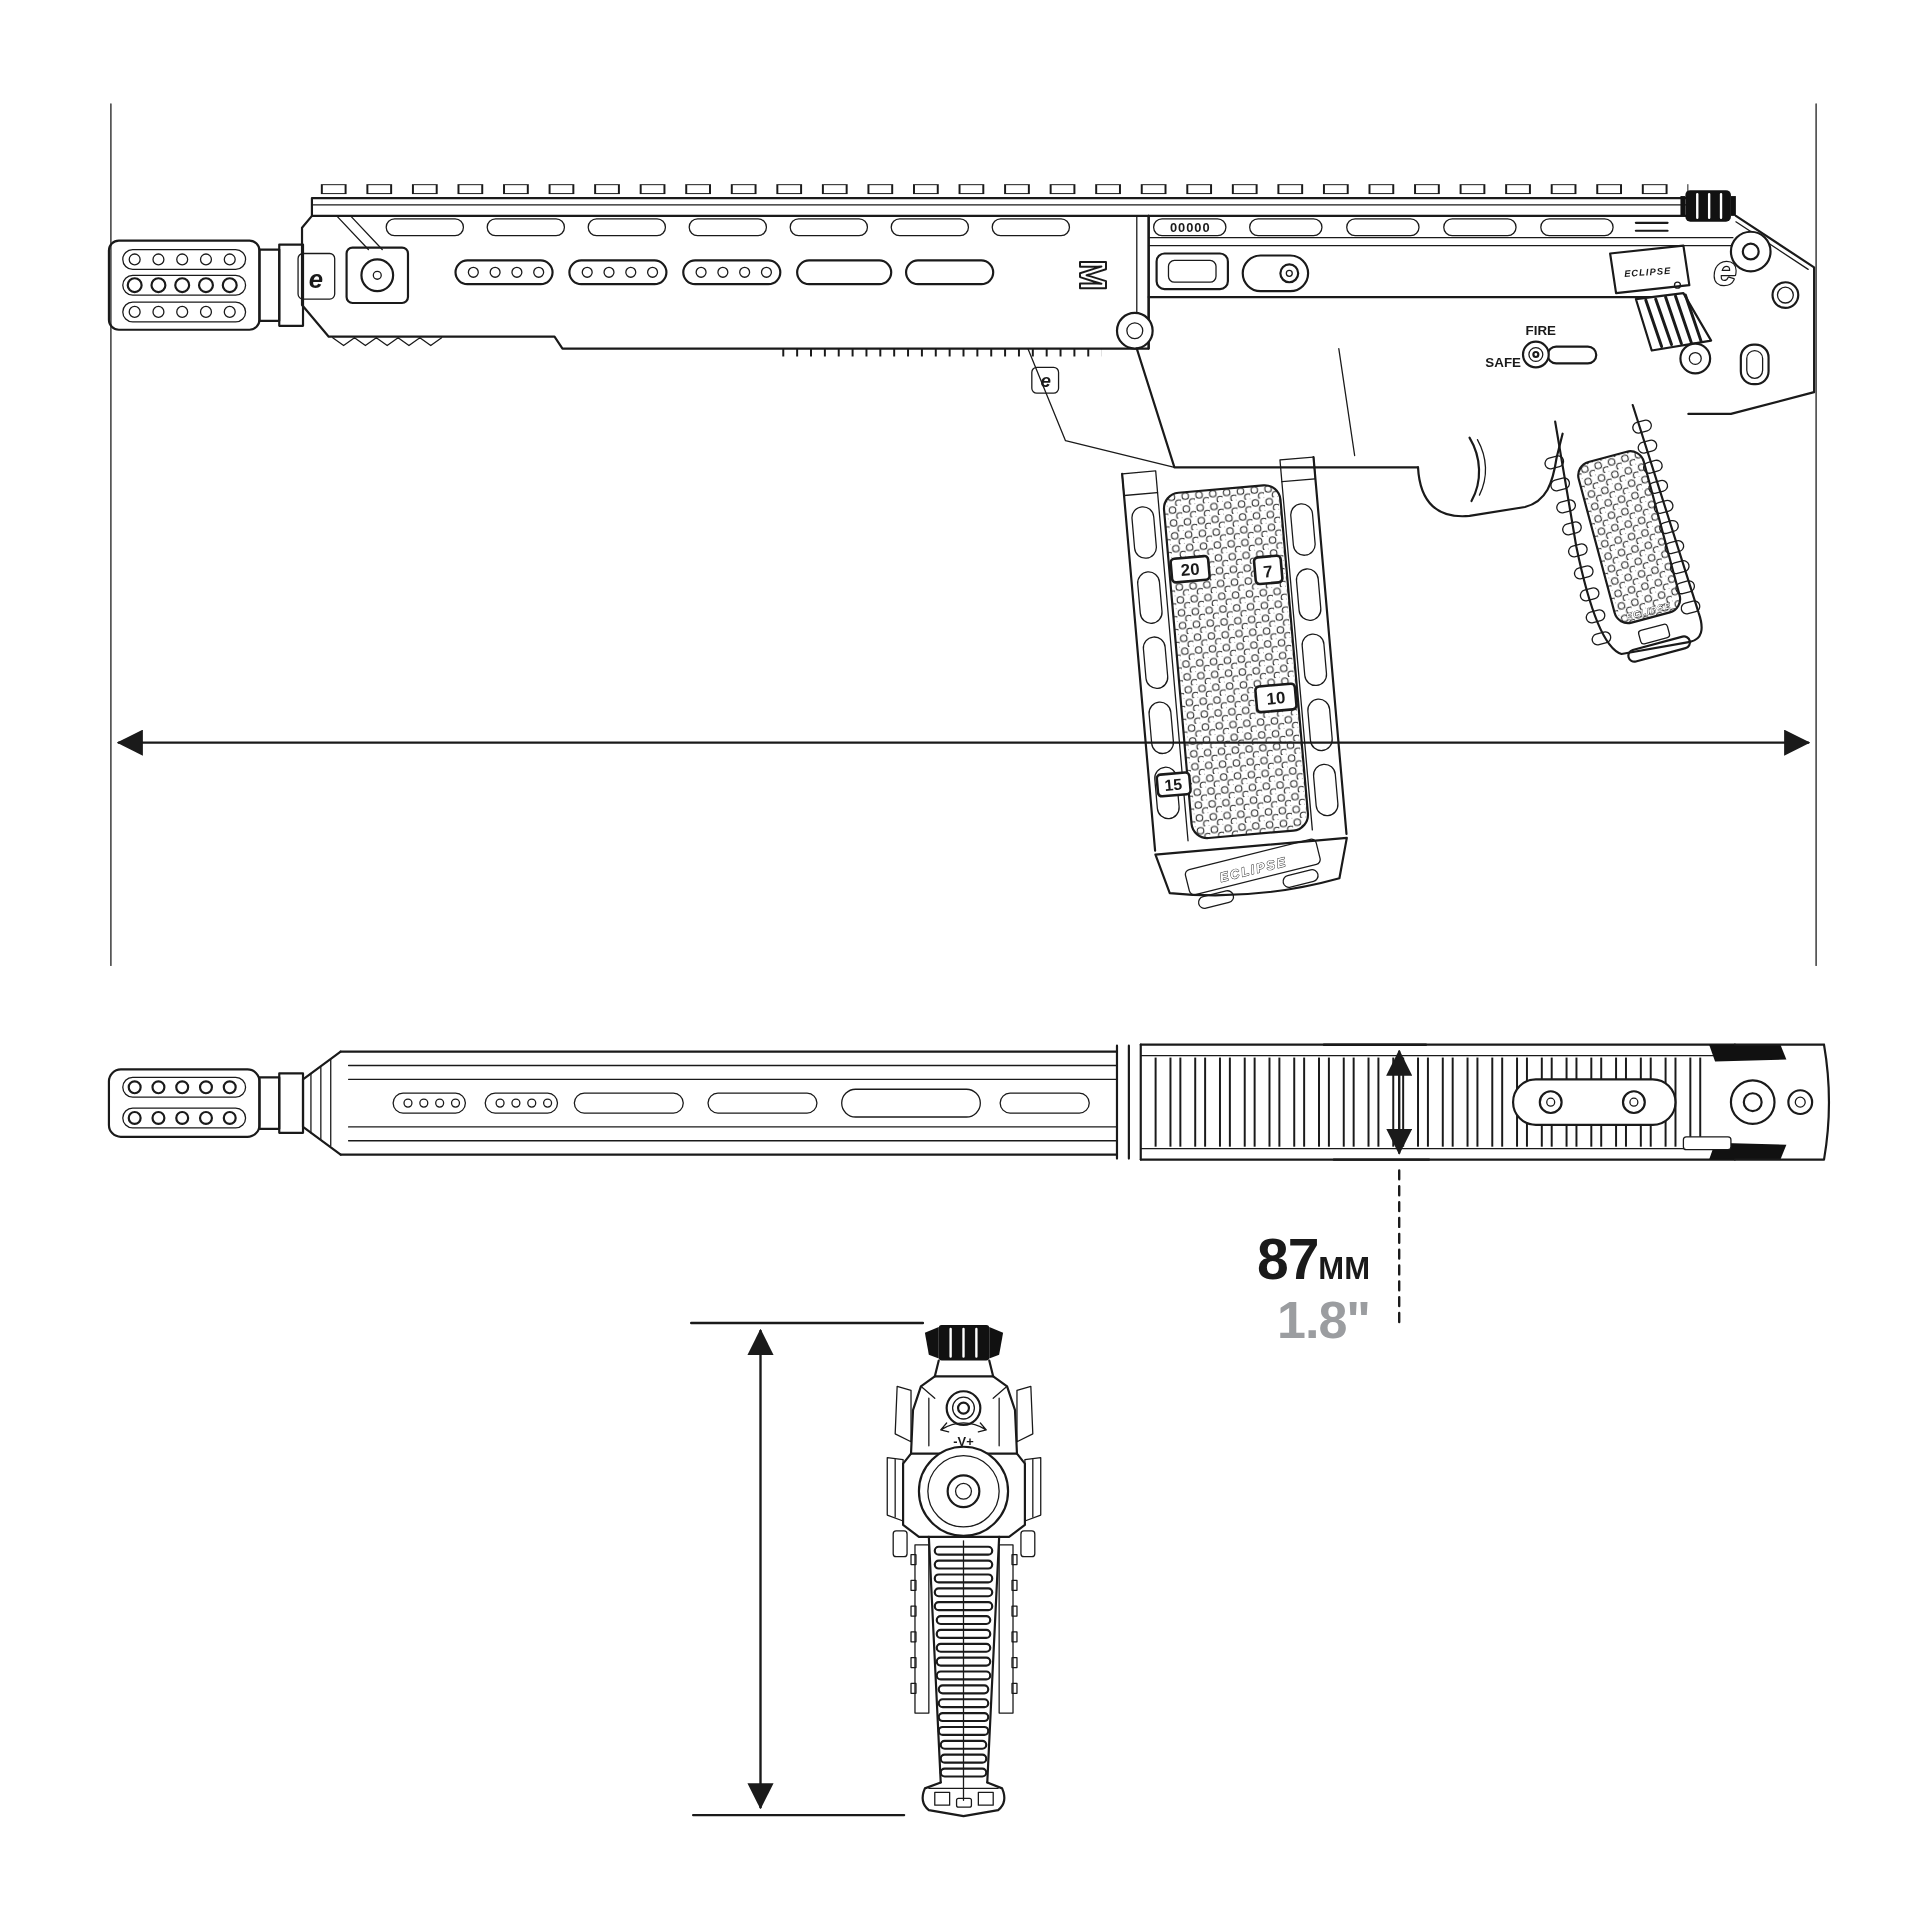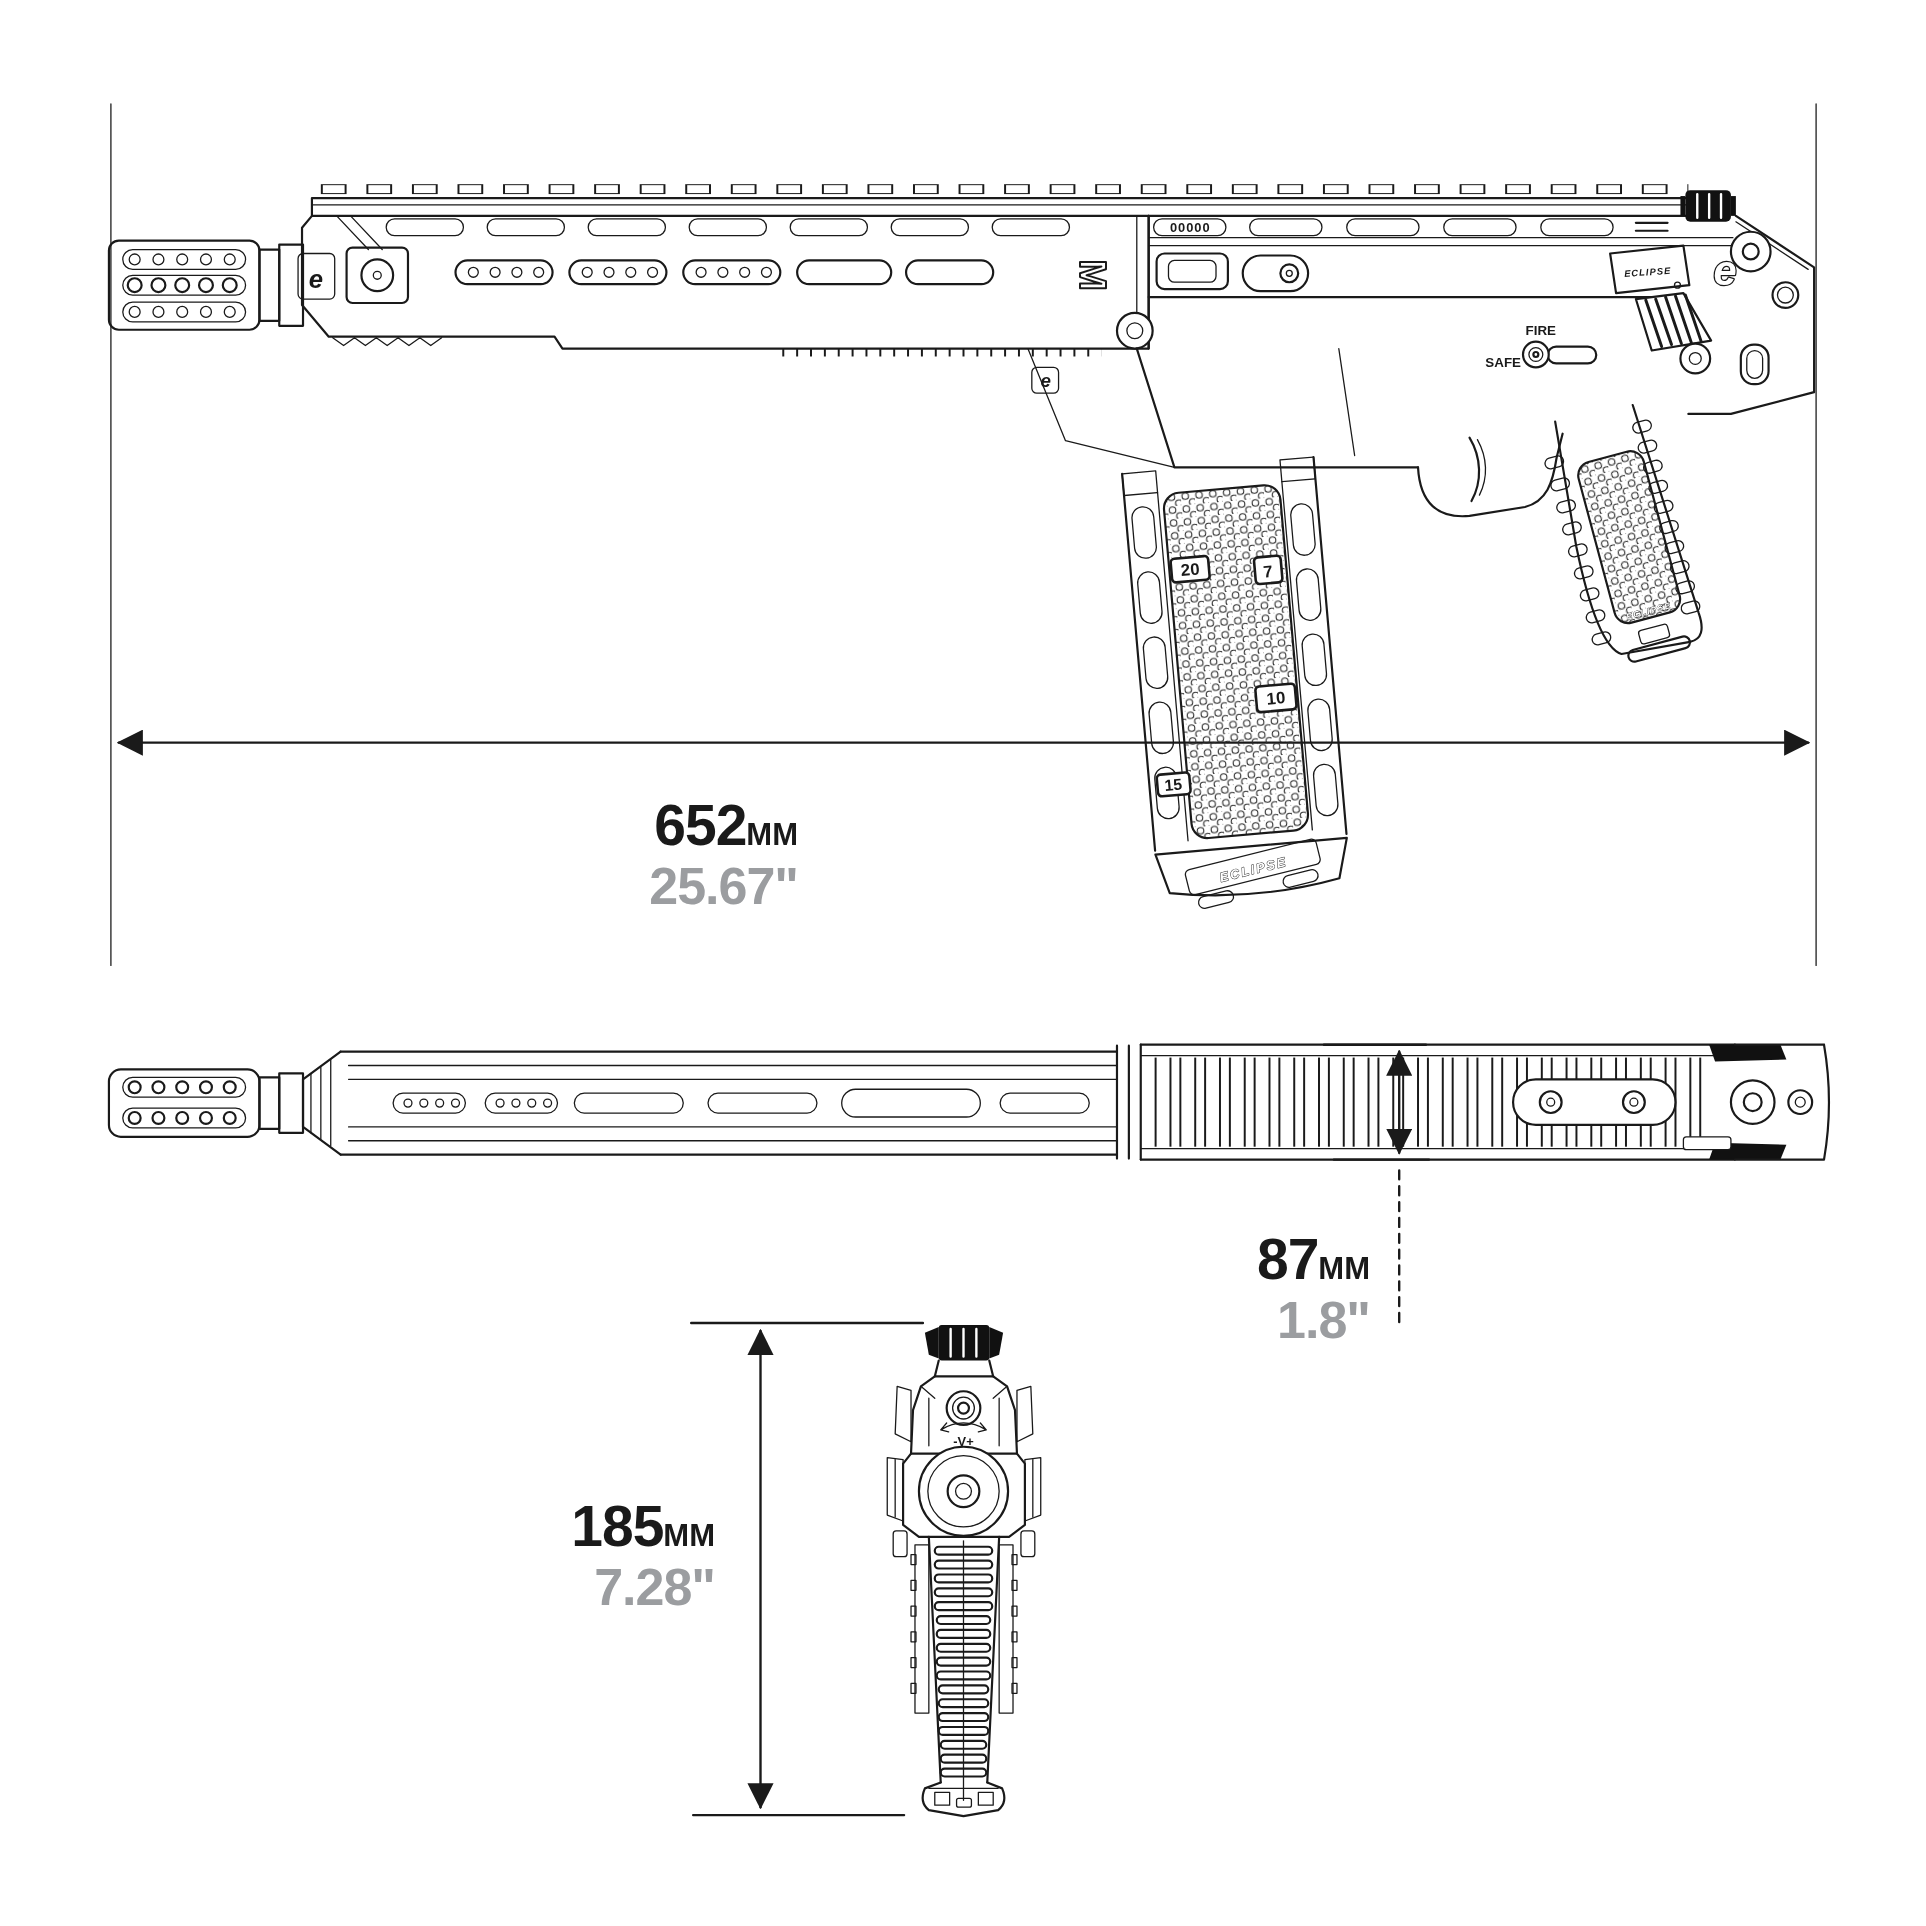--- a/index.html
+++ b/index.html
@@ -397,28 +397,20 @@
       </g>
       <path d="M950,1800 L934,1806 Q928,1820 938,1828 L973,1834 L1008,1828 Q1018,1820 1012,1806 L997,1800"></path>
       <line x1="938" y1="1806" x2="1008" y2="1806" class="thin"></line>
       <rect x="944" y="1810" width="15" height="13" class="thin"></rect>
       <rect x="988" y="1810" width="15" height="13" class="thin"></rect>
       <rect x="966" y="1816" width="15" height="9" rx="2" class="thin"></rect>
     </g>
   </g>
 </svg>
 
-<div class="dim" style="right:1129px;top:797px;">
-  <div class="row1"><span class="num">652</span><span class="unit">MM</span></div>
-  <div class="row2">25.67"</div>
-</div>
 
 <div class="dim" style="right:557px;top:1231px;">
   <div class="row1"><span class="num">87</span><span class="unit">MM</span></div>
   <div class="row2">1.8"</div>
 </div>
 
-<div class="dim" style="right:1212px;top:1498px;">
-  <div class="row1"><span class="num">185</span><span class="unit">MM</span></div>
-  <div class="row2">7.28"</div>
 </div>
-</div>
 
 
 </body></html>

